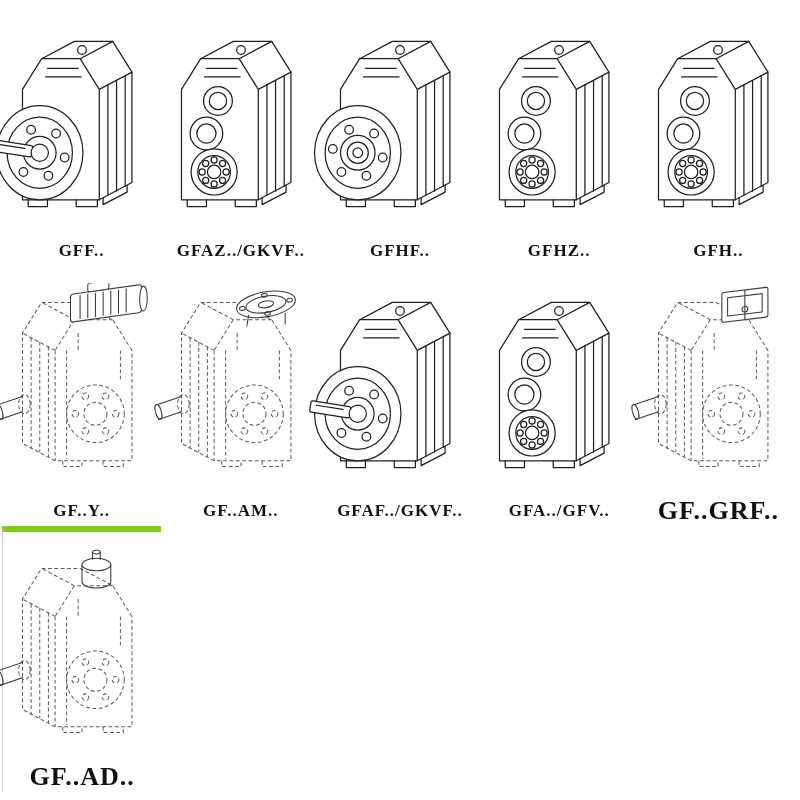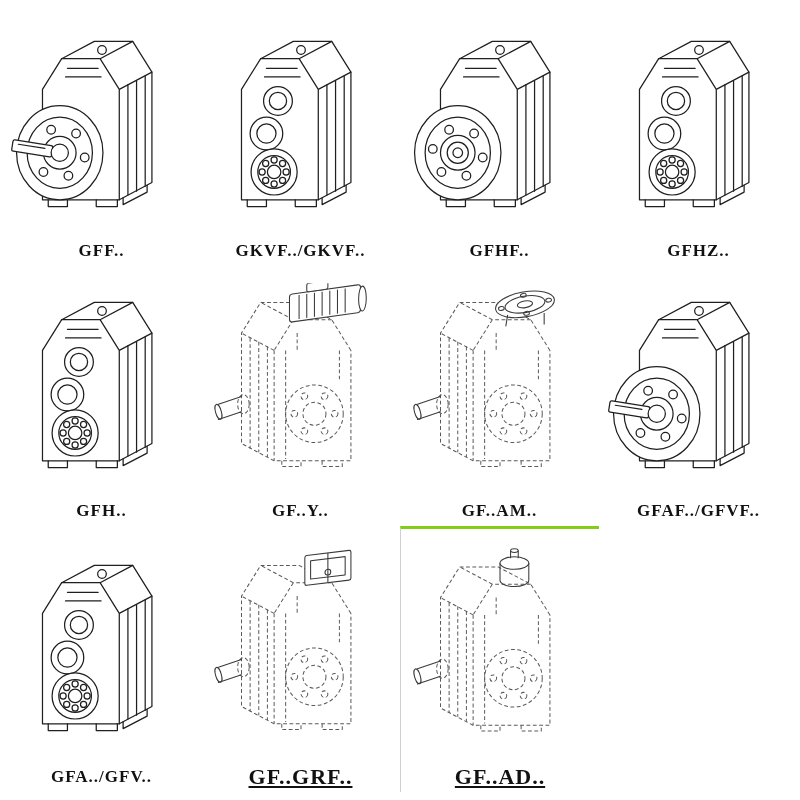--- a/index.html
+++ b/index.html
@@ -4,37 +4,37 @@
 <style>
   html,body { margin:0; padding:0; background:#fff; }
   .page {
     width:800px; height:800px; background:var(--bg,#fff);
     font-family:"Liberation Serif", serif;
     box-sizing:border-box; padding:4px 2px;
     overflow:hidden;
   }
   .grid {
     display:grid;
-    grid-template-columns:repeat(4,1fr);
+    grid-template-columns:repeat(5,1fr);
     grid-template-rows:262px 260px 266px;
     width:100%; height:100%;
   }
   figure.cell {
     margin:0; display:flex; flex-direction:column;
     align-items:center; justify-content:flex-end;
     min-width:0; padding-bottom:2px; box-sizing:border-box;
   }
-  figure.cell.boxed { border-left:1px solid #cfcfcf; border-top:3px solid #84cc16; }
+  figure.cell.boxed { border-left:1px solid #cfcfcf; border-top:6px solid #84cc16; }
   .drawing { width:192px; height:calc(100% - 30px); flex:0 0 auto; }
   figcaption.model-label {
     height:26px; display:flex; align-items:center; justify-content:center;
     font-weight:700; font-size:17px; letter-spacing:1px; color:#111;
     white-space:nowrap;
   }
-  figure.cell.lg figcaption.model-label { font-size:22px;text-decoration:underline; }
+  figure.cell.lg figcaption.model-label { font-size:26px; }
 </style>
 </head>
 <body>
 
 <svg width="0" height="0" style="position:absolute" aria-hidden="true">
   <defs>
 
     <symbol id="sym-housing" viewBox="0 0 200 210">
       <g style="stroke:var(--line,#1f1f1f);stroke-width:1.3;fill:none;stroke-linejoin:round;stroke-linecap:round">
         <path style="fill:#fff" d="M38,70 L58,38 L92,20 L132,20 L152,52 L152,167 L118,185 L38,185 Z"></path>
@@ -187,21 +187,21 @@
       <svg class="drawing" viewBox="0 0 200 210">
           <use href="#v-flange"></use>
         </svg>
       <figcaption class="model-label">GFF..</figcaption>
     </figure>
 
     <figure class="cell">
       <svg class="drawing" viewBox="0 0 200 210">
           <use href="#v-bore"></use>
         </svg>
-      <figcaption class="model-label">GKVF../GKVF..</figcaption>
+      <figcaption class="model-label">GFAZ../GKVF..</figcaption>
     </figure>
 
     <figure class="cell">
       <svg class="drawing" viewBox="0 0 200 210">
           <use href="#v-flange-b"></use>
         </svg>
       <figcaption class="model-label">GFHF..</figcaption>
     </figure>
 
     <figure class="cell">
@@ -230,21 +230,21 @@
       <svg class="drawing" viewBox="0 0 200 210">
           <use href="#v-am"></use>
         </svg>
       <figcaption class="model-label">GF..AM..</figcaption>
     </figure>
 
     <figure class="cell">
       <svg class="drawing" viewBox="0 0 200 210">
           <use href="#v-flange"></use>
         </svg>
-      <figcaption class="model-label">GFAF../GFVF..</figcaption>
+      <figcaption class="model-label">GFAF../GKVF..</figcaption>
     </figure>
 
     <figure class="cell">
       <svg class="drawing" viewBox="0 0 200 210">
           <use href="#v-bore"></use>
         </svg>
       <figcaption class="model-label">GFA../GFV..</figcaption>
     </figure>
 
     <figure class="cell lg">

